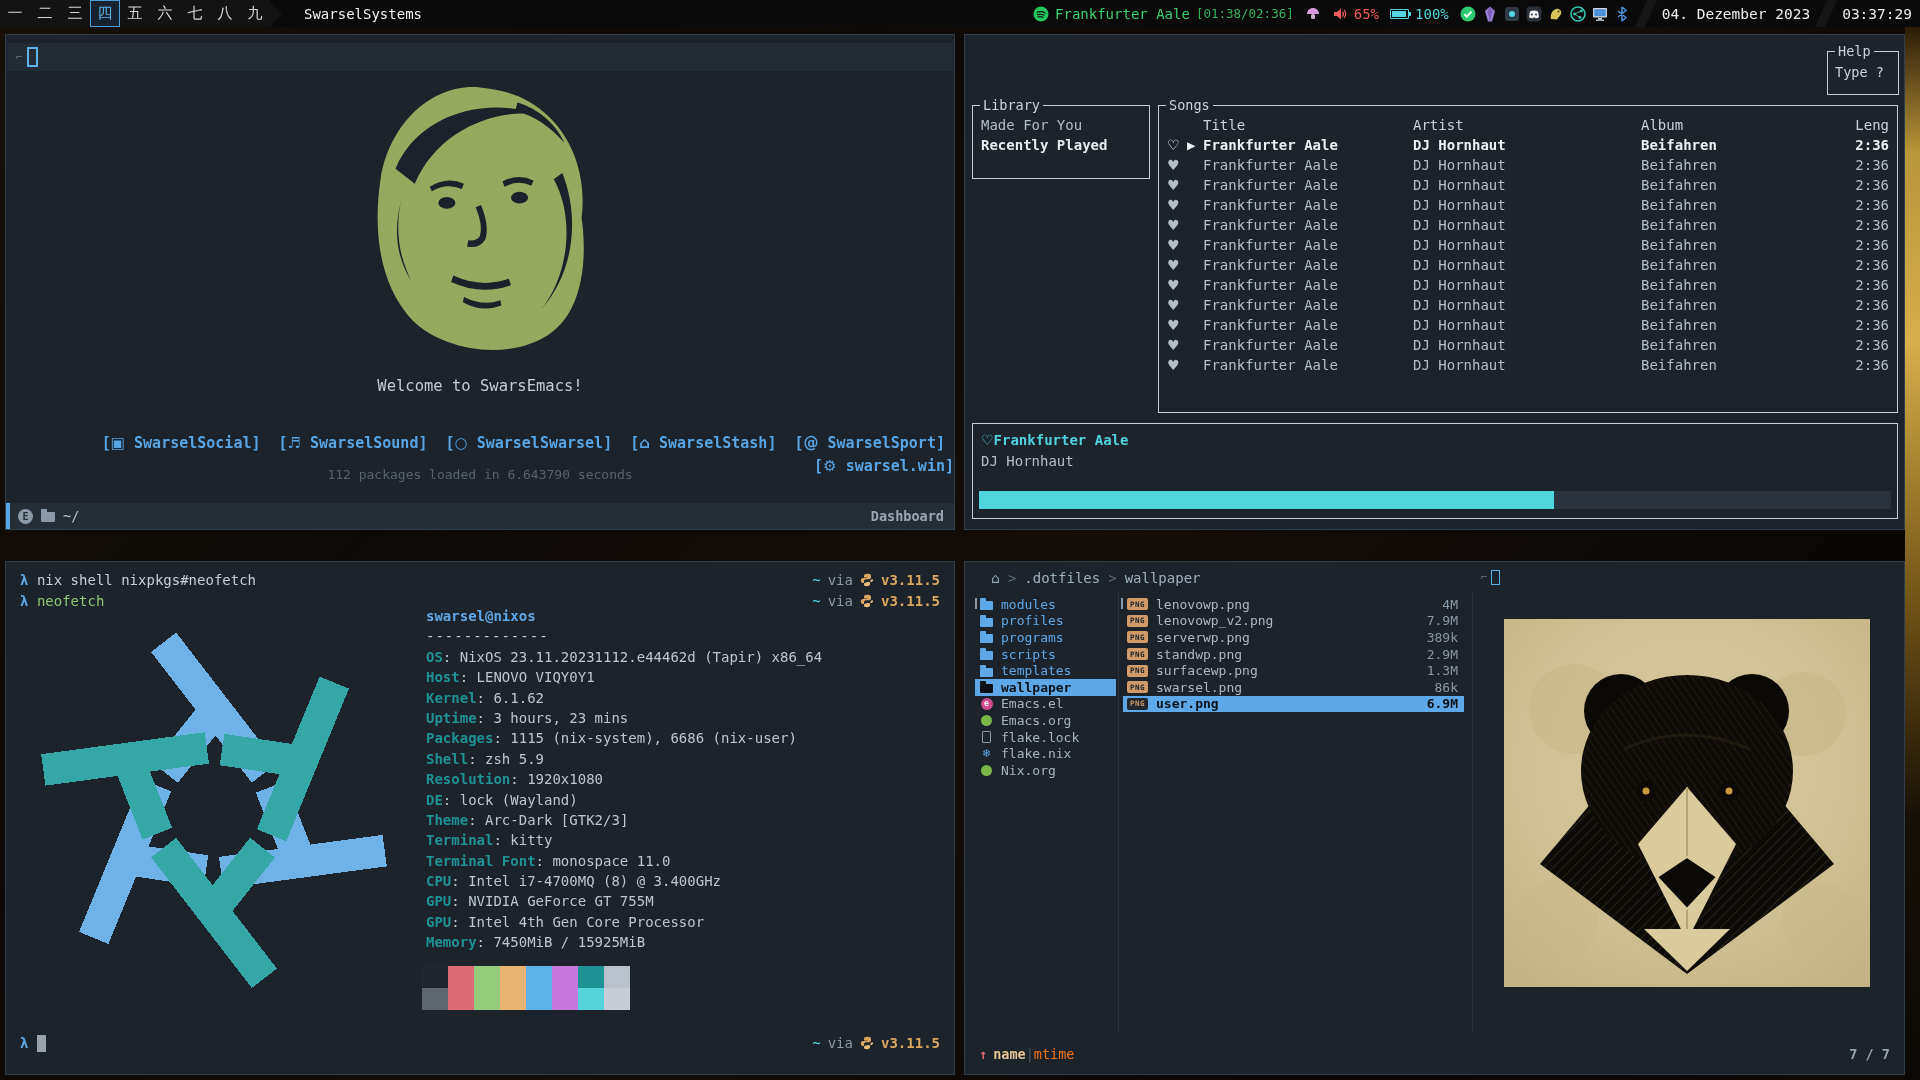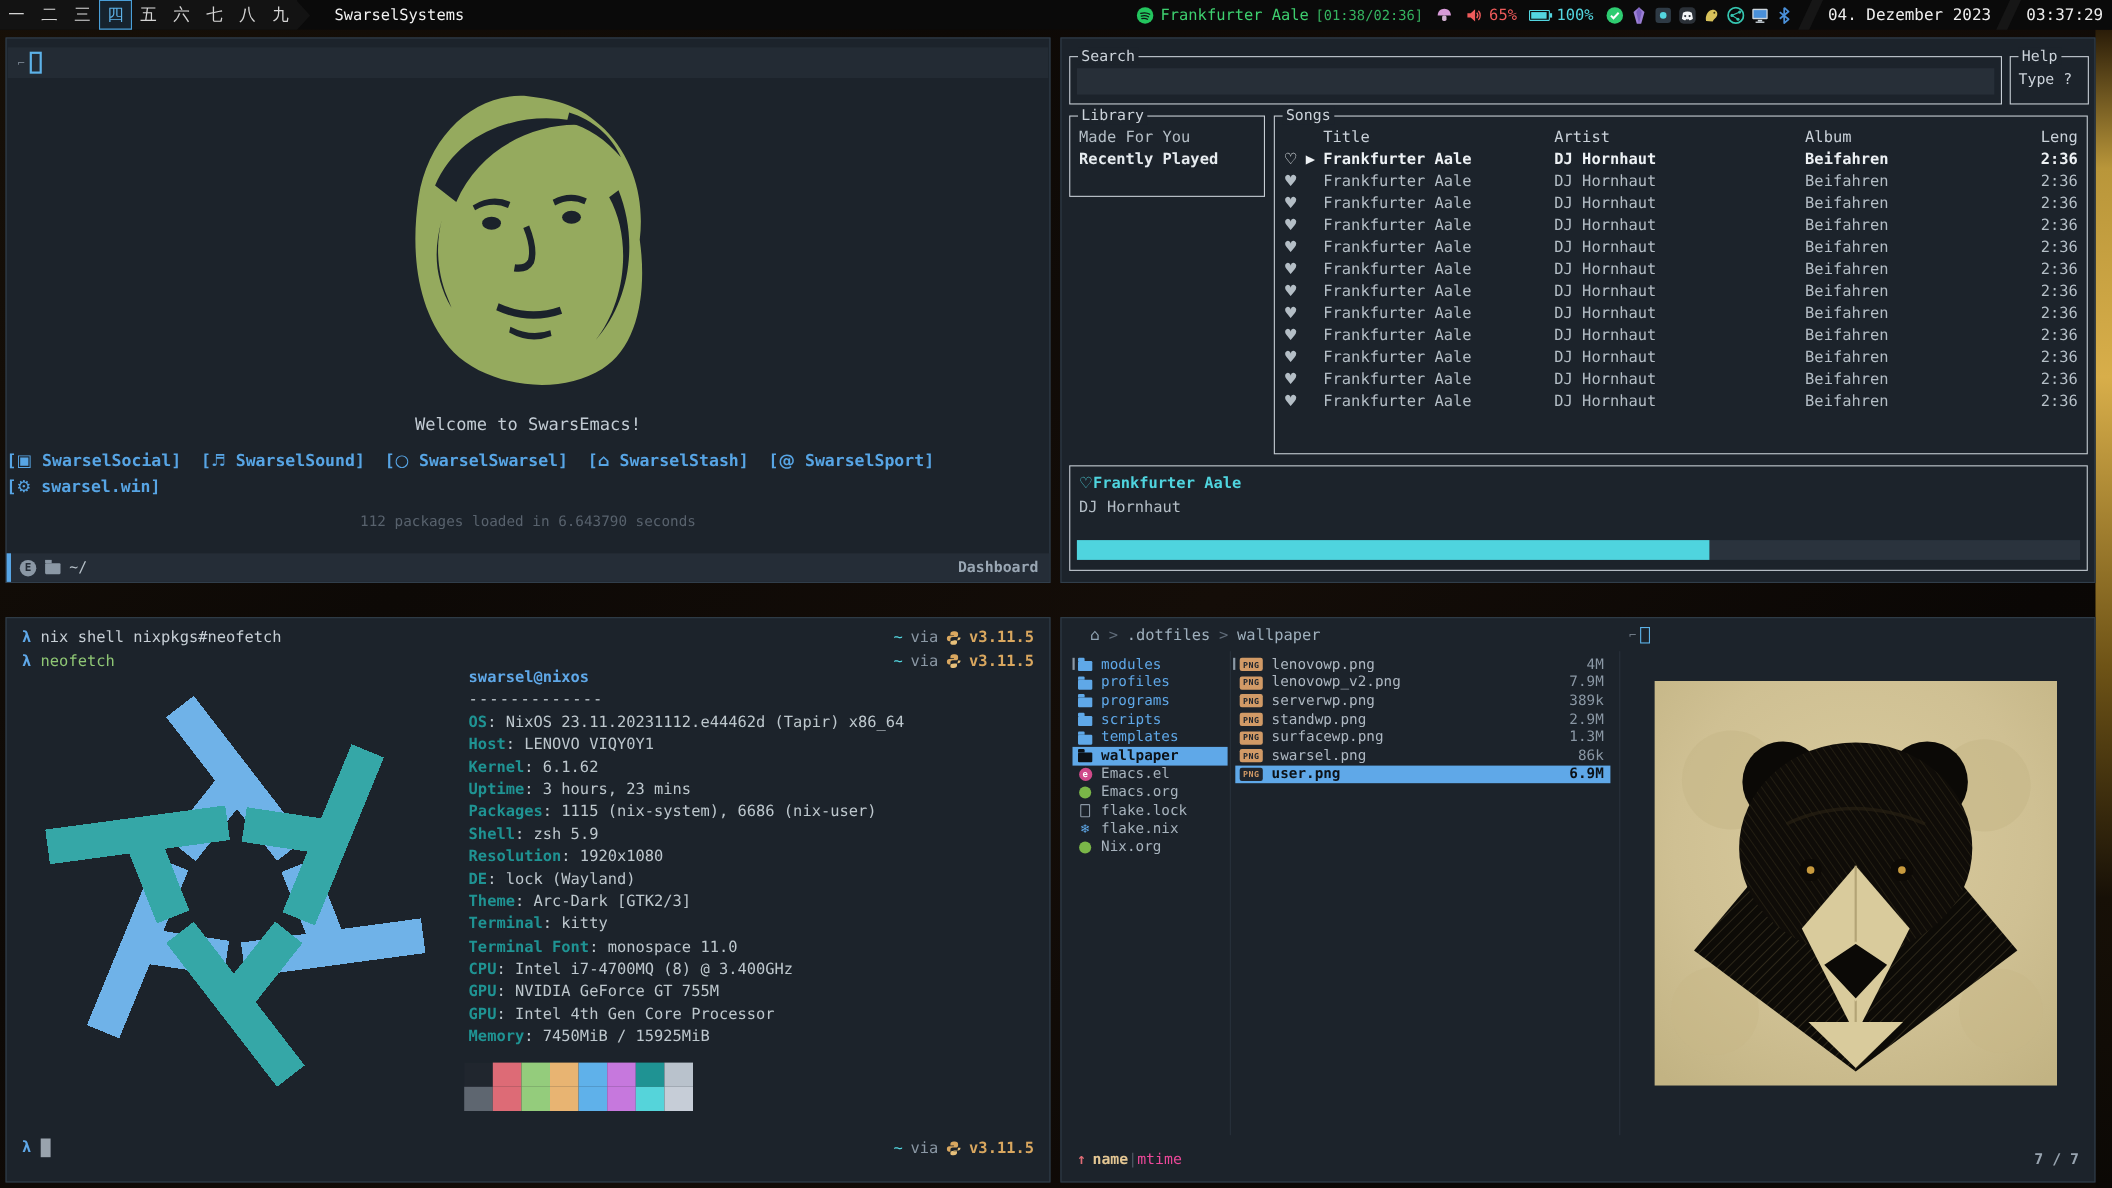--- a/index.html
+++ b/index.html
@@ -46,21 +46,21 @@
 
   
   .neg-mark { color:#6f7a86; font-size:11px; }
   .cursor-box { display:inline-block; width:11px; height:20px; border:2px solid #5db2e8; vertical-align:middle; }
 
   
   .hl-band { position:absolute; left:1px; right:1px; top:8px; height:28px; background:#232b34;
     display:flex; align-items:center; gap:4px; padding-left:9px; }
   .banner-face { position:absolute; left:50%; transform:translateX(-50%); top:46px; }
   .welcome { position:absolute; top:342px; width:100%; text-align:center; color:#c3ccd4; font-size:15.5px; }
-  .dash-row { position:absolute; width:100%; text-align:left; font-weight:bold; font-size:15px; color:#57a5e5; }
+  .dash-row { position:absolute; width:100%; text-align:right; font-weight:bold; font-size:15px; color:#57a5e5;margin-top:24px; }
   .dash-row1 { top:375px; } .dash-row2 { top:398px; }
   .dash-btn { cursor:pointer; white-space:pre; }
   .dash-btn .btn-icon { font-family:"DejaVu Sans",sans-serif; }
   .load-msg { position:absolute; top:432px; width:100%; text-align:center; color:#58626d; font-size:13px; }
   .modeline { position:absolute; left:0; right:0; bottom:0; height:26px; background:#252d37;
     display:flex; align-items:center; gap:8px; font-size:13.5px; }
   .ml-bar { width:4px; height:26px; background:#57a5e5; }
   .ml-emacs { width:15px; height:15px; border-radius:50%; background:#8b98a5; color:#252d37;
     font-size:10px; font-weight:bold; display:flex; align-items:center; justify-content:center; }
   .ml-folder { width:14px; height:10px; background:#8b98a5; border-radius:1px; position:relative; margin-top:2px; }
@@ -152,21 +152,21 @@
   .m-row .fname { color:#aeb8c2; } .m-row .fsize { color:#8b98a5; }
   .m-row.selected { background:#5fa8e8; }
   .m-row.selected .fname, .m-row.selected .fsize { color:#0c1116; font-weight:bold; }
   .m-row.selected .badge { background:#20262e; color:#d19a66; }
   .preview { position:absolute; left:539px; top:57px; width:366px; height:368px; }
   .fm-status { position:absolute; left:14px; right:14px; bottom:12px; display:flex;
     justify-content:space-between; font-size:13.5px; align-items:center; }
   .st-left { display:flex; gap:0; align-items:center; }
   .st-arrow { color:#e06c75; font-weight:bold; margin-right:6px; }
   .st-key { color:#e3c693; font-weight:bold; }
-  .st-bar { color:#4d5762; } .st-alt { color:#ec4899; }
+  .st-bar { color:#4d5762; } .st-alt { color:#f97316; }
   .st-pos { color:#98a4b0; font-weight:bold; }
 </style>
 </head>
 <body>
 
 <div class="goldstrip"></div>
 
 <div class="bar">
   <div class="ws-wrap">
 
@@ -306,24 +306,20 @@
   <div class="modeline">
     <span class="ml-bar"></span>
     <span class="ml-emacs">E</span>
     <span class="ml-folder"></span>
     <span class="ml-path">~/</span>
     <span class="ml-mode">Dashboard</span>
   </div>
 </div>
 
 <div class="window" id="win-player">
-  <div class="box" id="search-box">
-    <span class="box-title">Search</span>
-    <div class="search-input"></div>
-  </div>
   <div class="box" id="help-box">
     <span class="box-title">Help</span>
     <span class="help-text">Type ?</span>
   </div>
 
   <div class="box" id="library-box">
     <span class="box-title">Library</span>
     <div class="tui-list">
 
         <div class="tui-item">Made For You</div>

